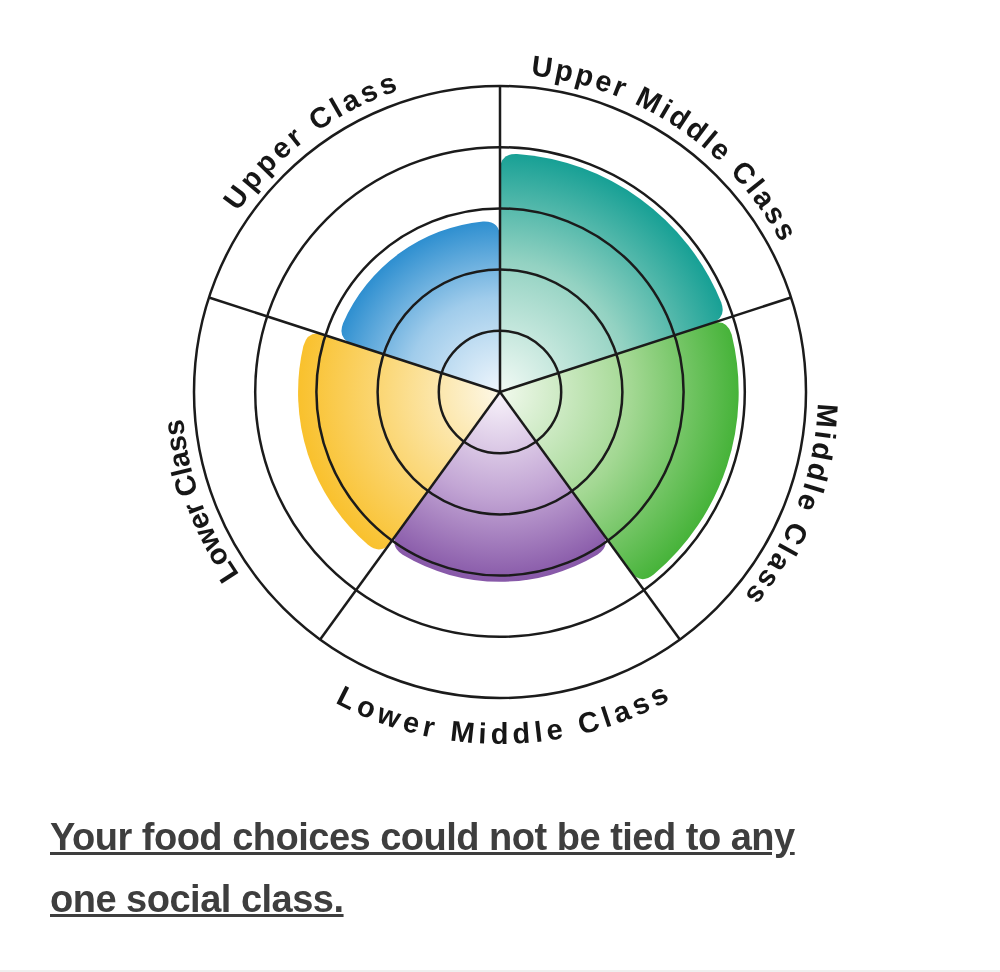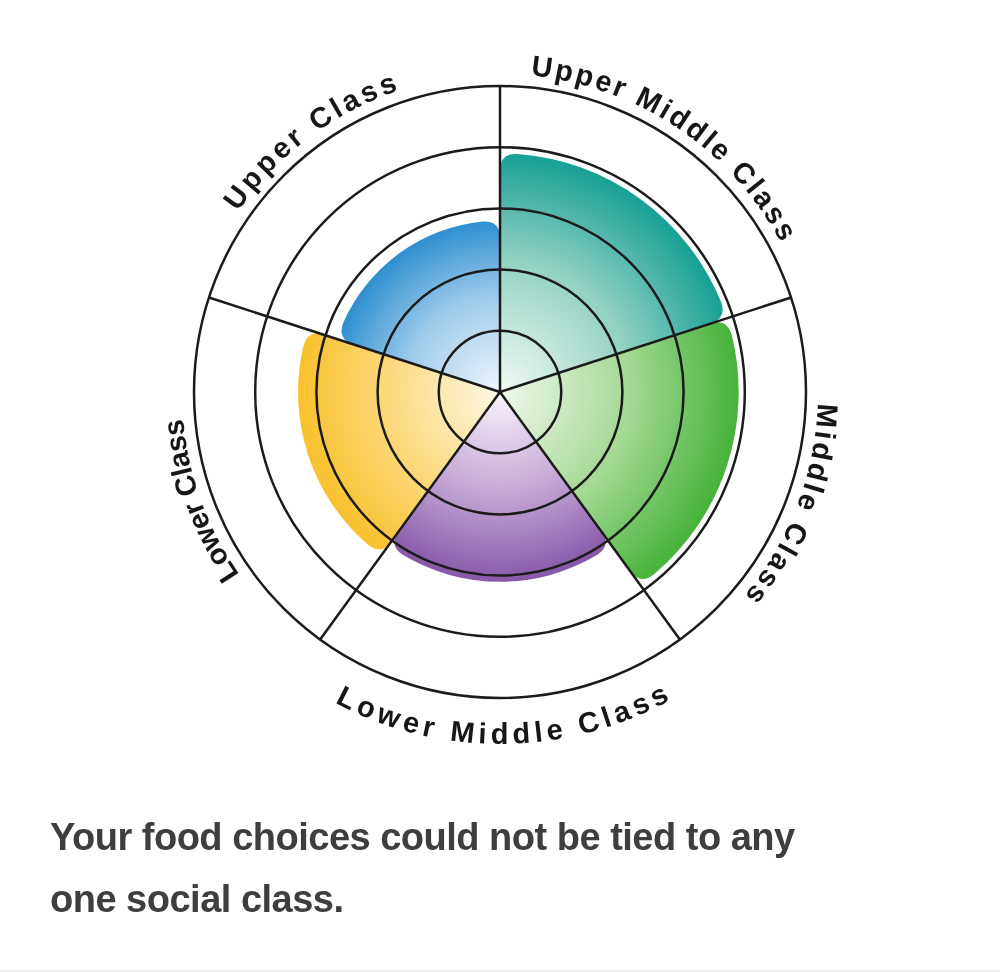--- a/index.html
+++ b/index.html
@@ -11,20 +11,21 @@
   .chart-wrap{width:1000px;height:770px;}
   .chart-wrap svg{display:block;}
   .result{
     margin:36px 60px 0 50px;
     max-width:760px;
     font-size:38px;
     line-height:62px;
     font-weight:bold;
     letter-spacing:-0.5px;
     color:#3e3e3e;
+    text-decoration:underline;
   }
 </style>
 </head>
 <body>
 
 <div class="page">
   <div class="chart-wrap">
     <svg id="chart" width="1000" height="770" viewBox="0 0 1000 770">
         <defs>
           <radialGradient id="g0" gradientUnits="userSpaceOnUse" cx="500" cy="392" r="238.7">

